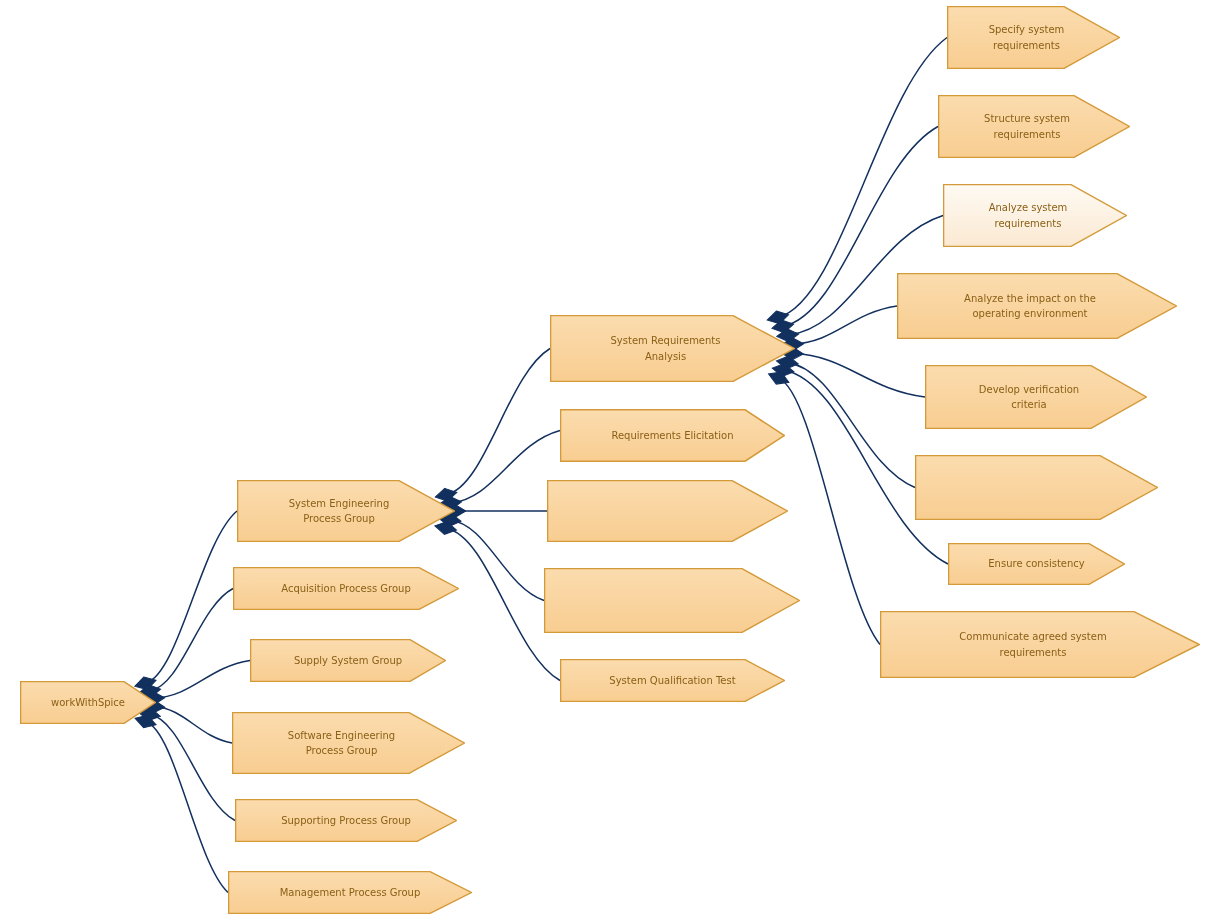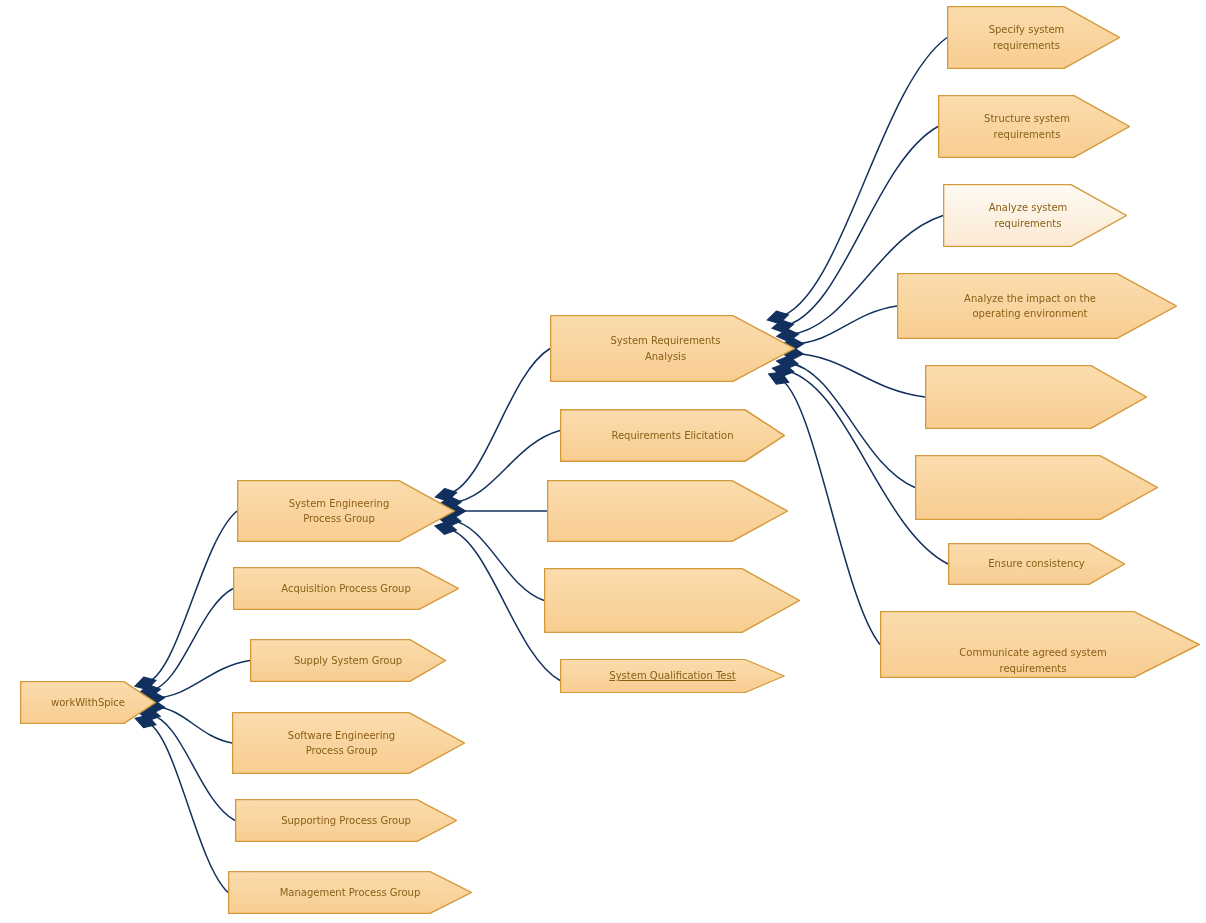--- a/index.html
+++ b/index.html
@@ -137,21 +137,21 @@
       <div class="node shifted" style="left: 547px; top: 480px; width: 241px; height: 62px;">
         <svg class="shape" viewBox="0 0 241 62" preserveAspectRatio="none">
           <path d="M 0.6 0.6 L 185 0.6 L 240.4 31 L 185 61.4 L 0.6 61.4 Z" fill="url(#gFill)" stroke="#d49a3a" stroke-width="1.4" stroke-linejoin="miter"></path>
         </svg>
       </div>
       <div class="node shifted" style="left: 544px; top: 568px; width: 256px; height: 65px;">
         <svg class="shape" viewBox="0 0 256 65" preserveAspectRatio="none">
           <path d="M 0.6 0.6 L 198 0.6 L 255.4 32.5 L 198 64.4 L 0.6 64.4 Z" fill="url(#gFill)" stroke="#d49a3a" stroke-width="1.4" stroke-linejoin="miter"></path>
         </svg>
       </div>
-      <div class="node" style="left: 560px; top: 659px; width: 225px; height: 34px; text-decoration: underline;">
+      <div class="node" style="left: 560px; top: 659px; width: 225px; height: 43px;">
         <svg class="shape" viewBox="0 0 225 43" preserveAspectRatio="none">
           <path d="M 0.6 0.6 L 185 0.6 L 224.4 21.5 L 185 42.4 L 0.6 42.4 Z" fill="url(#gFill)" stroke="#d49a3a" stroke-width="1.4" stroke-linejoin="miter"></path>
         </svg>
         <span class="label">System Qualification Test</span>
       </div>
       <div class="node shifted" style="left: 947px; top: 6px; width: 173px; height: 63px;">
         <svg class="shape" viewBox="0 0 173 63" preserveAspectRatio="none">
           <path d="M 0.6 0.6 L 117 0.6 L 172.4 31.5 L 117 62.4 L 0.6 62.4 Z" fill="url(#gFill)" stroke="#d49a3a" stroke-width="1.4" stroke-linejoin="miter"></path>
         </svg>
         <span class="label">Specify system<br>requirements</span>
@@ -171,32 +171,33 @@
       <div class="node shifted" style="left: 897px; top: 273px; width: 280px; height: 66px;">
         <svg class="shape" viewBox="0 0 280 66" preserveAspectRatio="none">
           <path d="M 0.6 0.6 L 220 0.6 L 279.4 33 L 220 65.4 L 0.6 65.4 Z" fill="url(#gFill)" stroke="#d49a3a" stroke-width="1.4" stroke-linejoin="miter"></path>
         </svg>
         <span class="label">Analyze the impact on the<br>operating environment</span>
       </div>
       <div class="node shifted" style="left: 925px; top: 365px; width: 222px; height: 64px;">
         <svg class="shape" viewBox="0 0 222 64" preserveAspectRatio="none">
           <path d="M 0.6 0.6 L 166 0.6 L 221.4 32 L 166 63.4 L 0.6 63.4 Z" fill="url(#gFill)" stroke="#d49a3a" stroke-width="1.4" stroke-linejoin="miter"></path>
         </svg>
+        <span class="label">Develop verification<br>criteria</span>
       </div>
       <div class="node shifted" style="left: 915px; top: 455px; width: 243px; height: 65px;">
         <svg class="shape" viewBox="0 0 243 65" preserveAspectRatio="none">
           <path d="M 0.6 0.6 L 185 0.6 L 242.4 32.5 L 185 64.4 L 0.6 64.4 Z" fill="url(#gFill)" stroke="#d49a3a" stroke-width="1.4" stroke-linejoin="miter"></path>
         </svg>
       </div>
       <div class="node" style="left: 948px; top: 543px; width: 177px; height: 42px;">
         <svg class="shape" viewBox="0 0 177 42" preserveAspectRatio="none">
           <path d="M 0.6 0.6 L 141 0.6 L 176.4 21 L 141 41.4 L 0.6 41.4 Z" fill="url(#gFill)" stroke="#d49a3a" stroke-width="1.4" stroke-linejoin="miter"></path>
         </svg>
         <span class="label">Ensure consistency</span>
       </div>
-      <div class="node shifted" style="left: 880px; top: 611px; width: 320px; height: 67px; align-items: flex-end;">
+      <div class="node shifted" style="left: 880px; top: 611px; width: 320px; height: 67px;">
         <svg class="shape" viewBox="0 0 320 67" preserveAspectRatio="none">
           <path d="M 0.6 0.6 L 254 0.6 L 319.4 33.5 L 254 66.4 L 0.6 66.4 Z" fill="url(#gFill)" stroke="#d49a3a" stroke-width="1.4" stroke-linejoin="miter"></path>
         </svg>
         <span class="label">Communicate agreed system<br>requirements</span>
       </div>
     </div>
 </div>
 
 </body></html>

